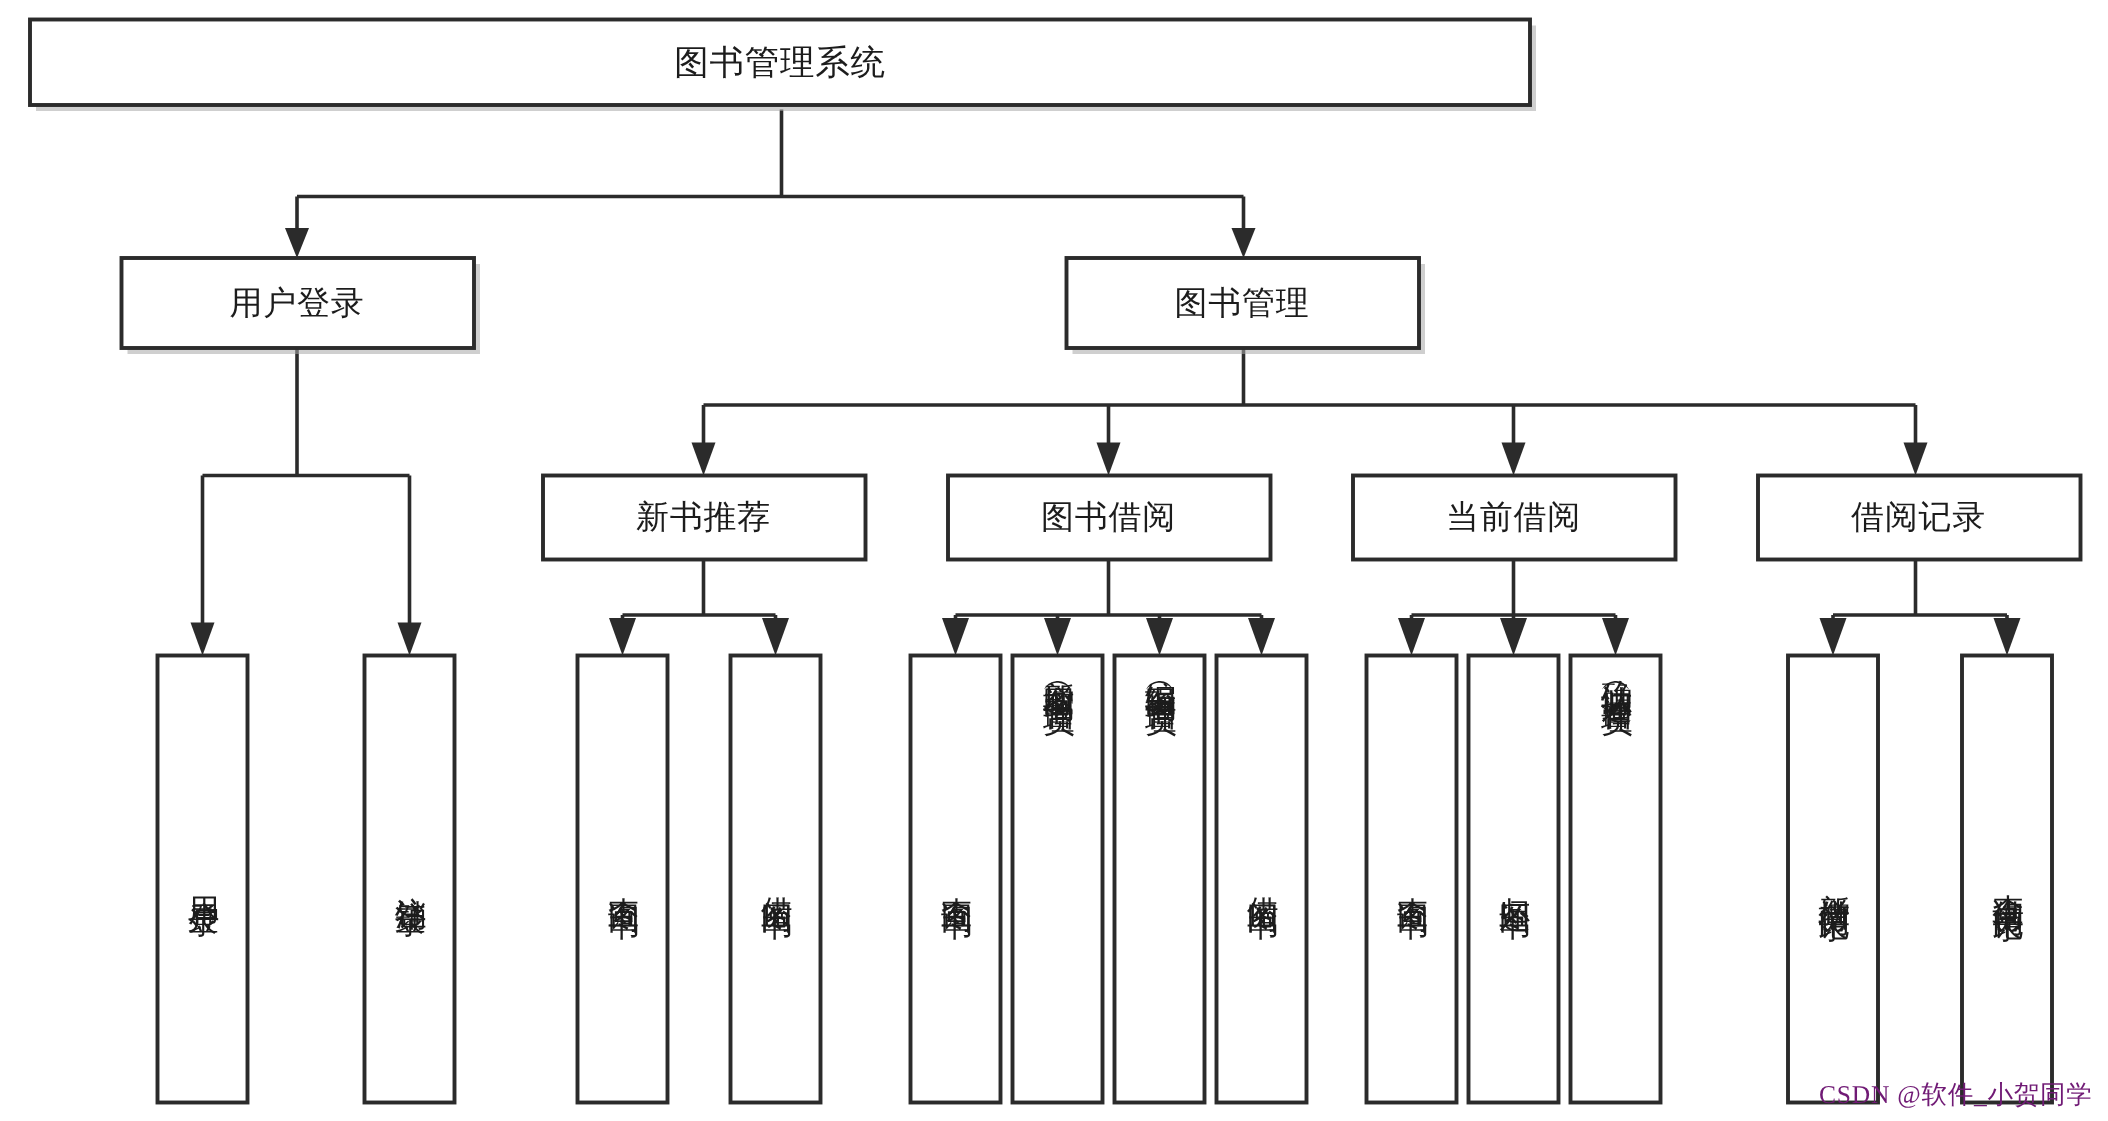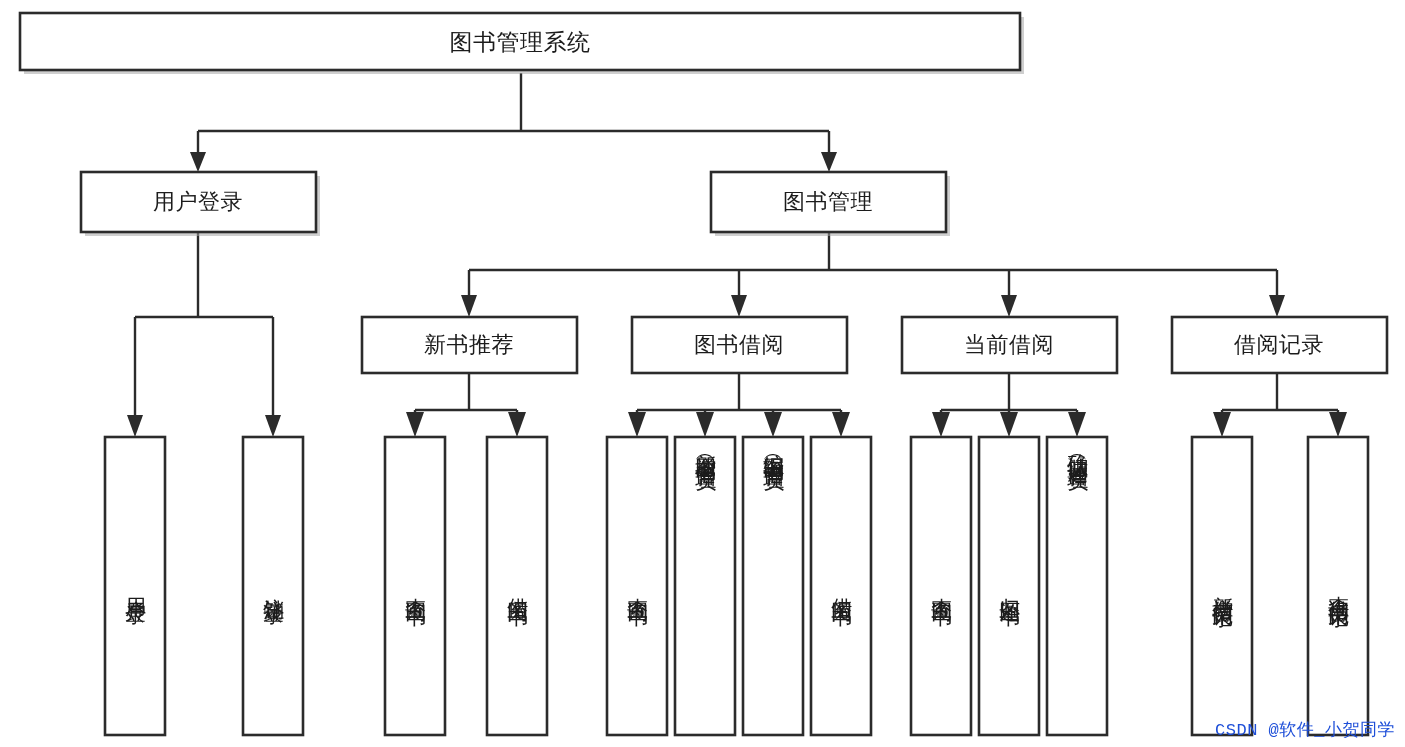--- a/index.html
+++ b/index.html
@@ -73,23 +73,23 @@
     line-height: 1.22;
     color: #1c1c1c;
     letter-spacing: 2.5px;
     white-space: nowrap;
     text-align: center;
   }
   .watermark {
     position: absolute;
     right: 10px;
     bottom: 6px;
-    font-family: Liberation Mono, monospace;
+    font-family: Liberation Serif, serif;
     font-size: 17px;
-    color: #1d4ed8;
+    color: #701a75;
     white-space: nowrap;
     letter-spacing: 0.5px;
   }
 </style>
 </head>
 <body>
 
 <div id="diagram-root">
 
   <svg id="tree-svg" viewBox="0 0 1405 747" xmlns="http://www.w3.org/2000/svg">

